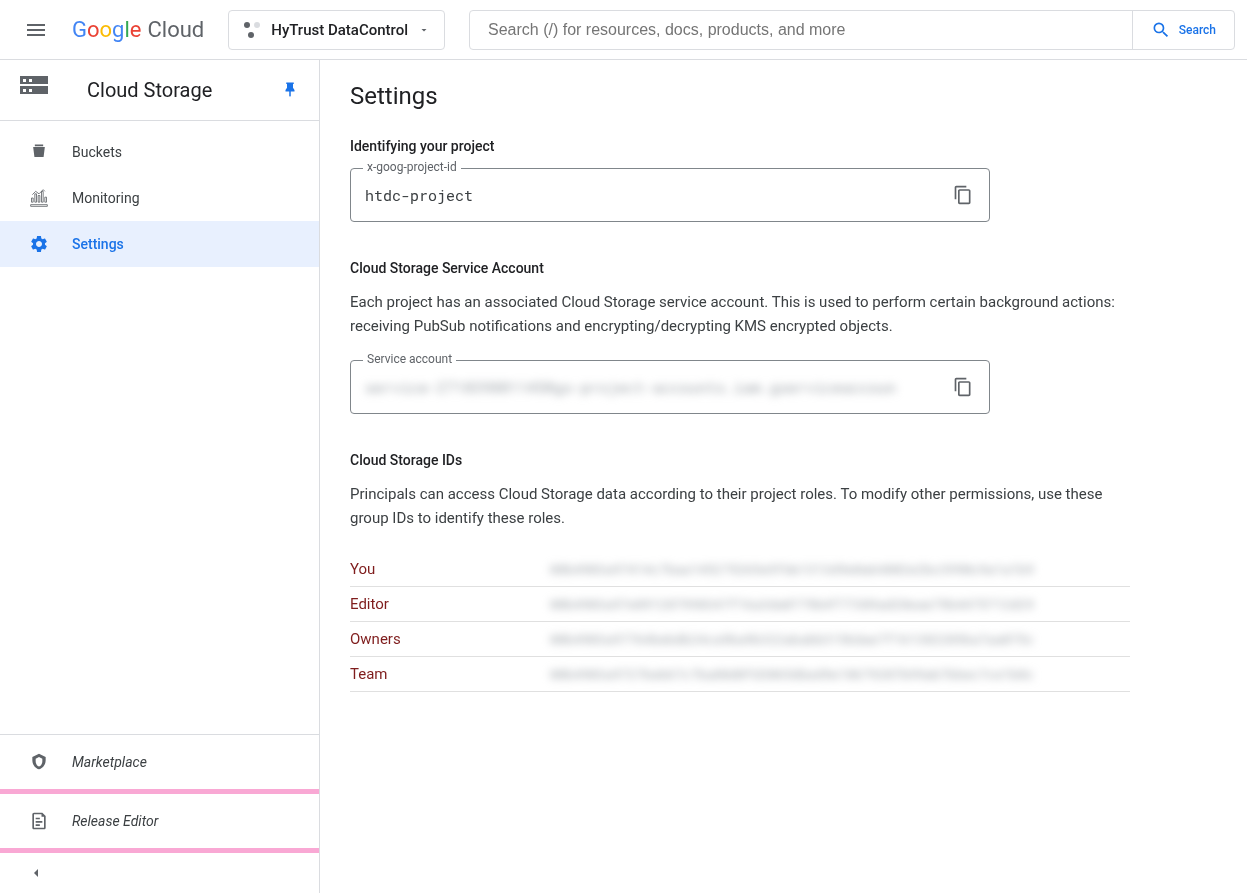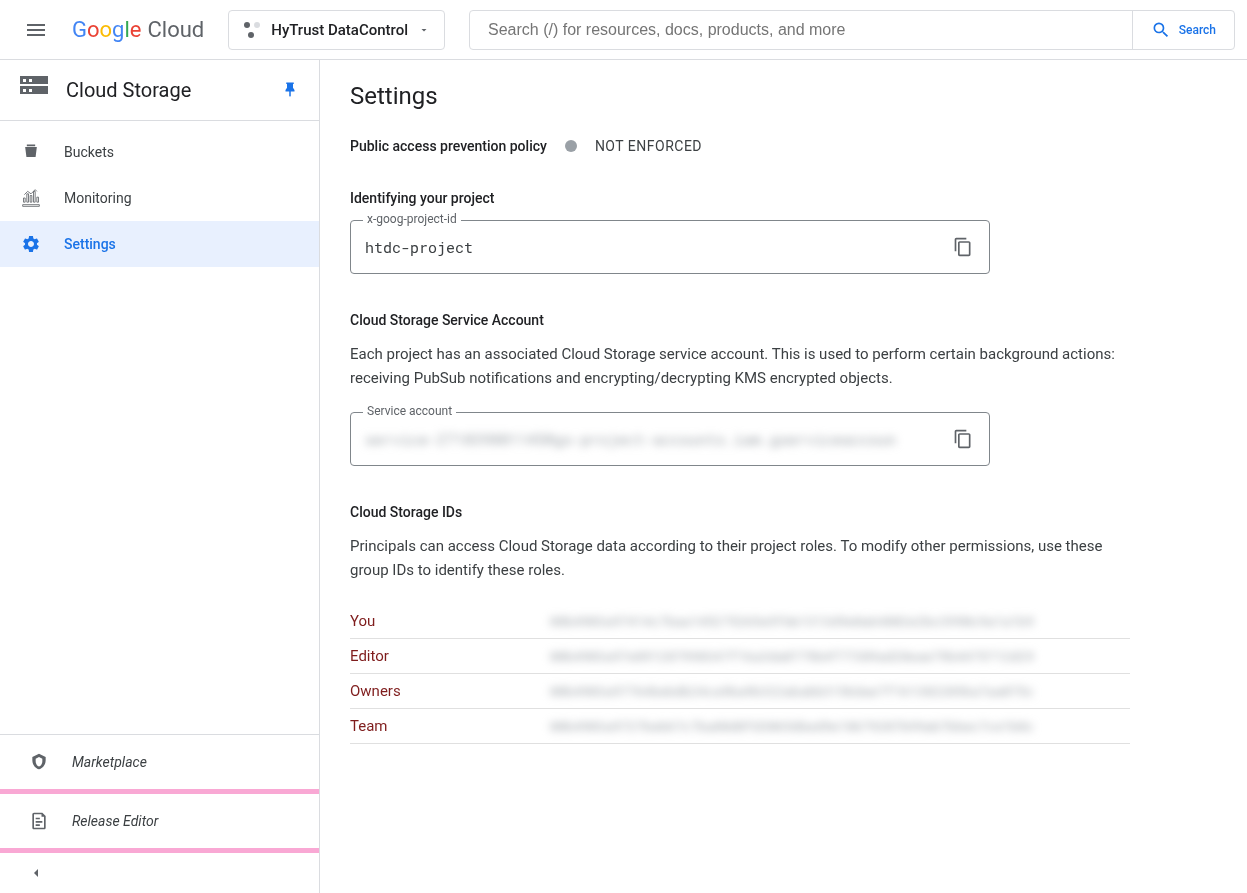--- a/index.html
+++ b/index.html
@@ -22,25 +22,25 @@
 .search-input { flex:1; border:none; outline:none; padding:0 18px; font-size:16px; color:#5f6368; background:transparent; }
 .search-btn { display:flex; align-items:center; gap:8px; padding:0 18px; height:100%; border-left:1px solid #dadce0; color:#1a73e8; font-size:12px; font-weight:500; cursor:pointer; }
 
 .layout { display:flex; height: calc(100vh - 60px); }
 .sidebar { width:320px; border-right:1px solid #dadce0; display:flex; flex-direction:column; }
 .sidebar-header { display:flex; align-items:center; gap:18px; padding:16px 20px 16px 20px; border-bottom:1px solid #dadce0; }
 .service-icon { width:28px; height:28px; display:flex; flex-direction:column; gap:2px; }
 .service-icon .bar{ height:8px; background:#5f6368; position:relative; }
 .service-icon .bar::before, .service-icon .bar::after{ content:''; position:absolute; width:3px; height:3px; background:#fff; top:2.5px; }
 .service-icon .bar::before{ left:3px; } .service-icon .bar::after{ left:9px; }
-.sidebar-title { font-size:20px; font-weight:400; flex:1; }
+.sidebar-title { font-size:20px; font-weight:400; flex:1;margin-left:21px; }
 .pin-icon { color:#1a73e8; cursor:pointer; }
 
 .nav-list { flex:1; padding-top:8px; }
-.nav-item { display:flex; align-items:center; gap:22px; padding:12px 20px 12px 20px; font-size:14px; color:#3c4043; cursor:pointer; }
+.nav-item { display:flex; align-items:center; gap:22px; padding:12px 20px 12px 28px; font-size:14px; color:#3c4043; cursor:pointer; }
 .nav-item.active { background:#e8f0fe; color:#1a73e8; font-weight:500; border-left:0; }
 .nav-item .nav-icon { width:22px; height:22px; display:flex; align-items:center; justify-content:center; color:#5f6368; }
 .nav-item.active .nav-icon { color:#1a73e8; }
 
 .sidebar-bottom { border-top:1px solid #dadce0; }
 .sidebar-bottom .nav-item { padding:16px 20px 16px 28px; border-bottom:5px solid #f9a8d4;font-style:italic; }
 .collapse-btn { padding:12px 20px 12px 28px; cursor:pointer; }
 
 .main { flex:1; padding:22px 30px; overflow-y:auto; }
 .page-title { font-size:24px; font-weight:400; margin-bottom:28px; }
@@ -165,25 +165,20 @@
         <svg width="16" height="16" viewBox="0 0 24 24" fill="#5f6368">
             <path d="M15 6l-6 6 6 6V6z"></path>
           </svg>
       </div>
     </div>
   </div>
 
   <div class="main">
     <h1 class="page-title">Settings</h1>
 
-    <div class="policy-row">
-      <span class="policy-label">Public access prevention policy</span>
-      <span class="status-dot"></span>
-      <span class="status-text">NOT ENFORCED</span>
-    </div>
 
     <div class="section">
       <h2>Identifying your project</h2>
       <div class="field-wrap">
         <span class="field-label">x-goog-project-id</span>
         <span class="field-value">htdc-project</span>
         <div class="copy-btn">
           <svg width="20" height="20" viewBox="0 0 24 24" fill="currentColor">
               <path d="M16 1H4c-1.1 0-2 .9-2 2v14h2V3h12V1zm3 4H8c-1.1 0-2 .9-2 2v14c0 1.1.9 2 2 2h11c1.1 0 2-.9 2-2V7c0-1.1-.9-2-2-2zm0 16H8V7h11v14z"></path>
             </svg>

